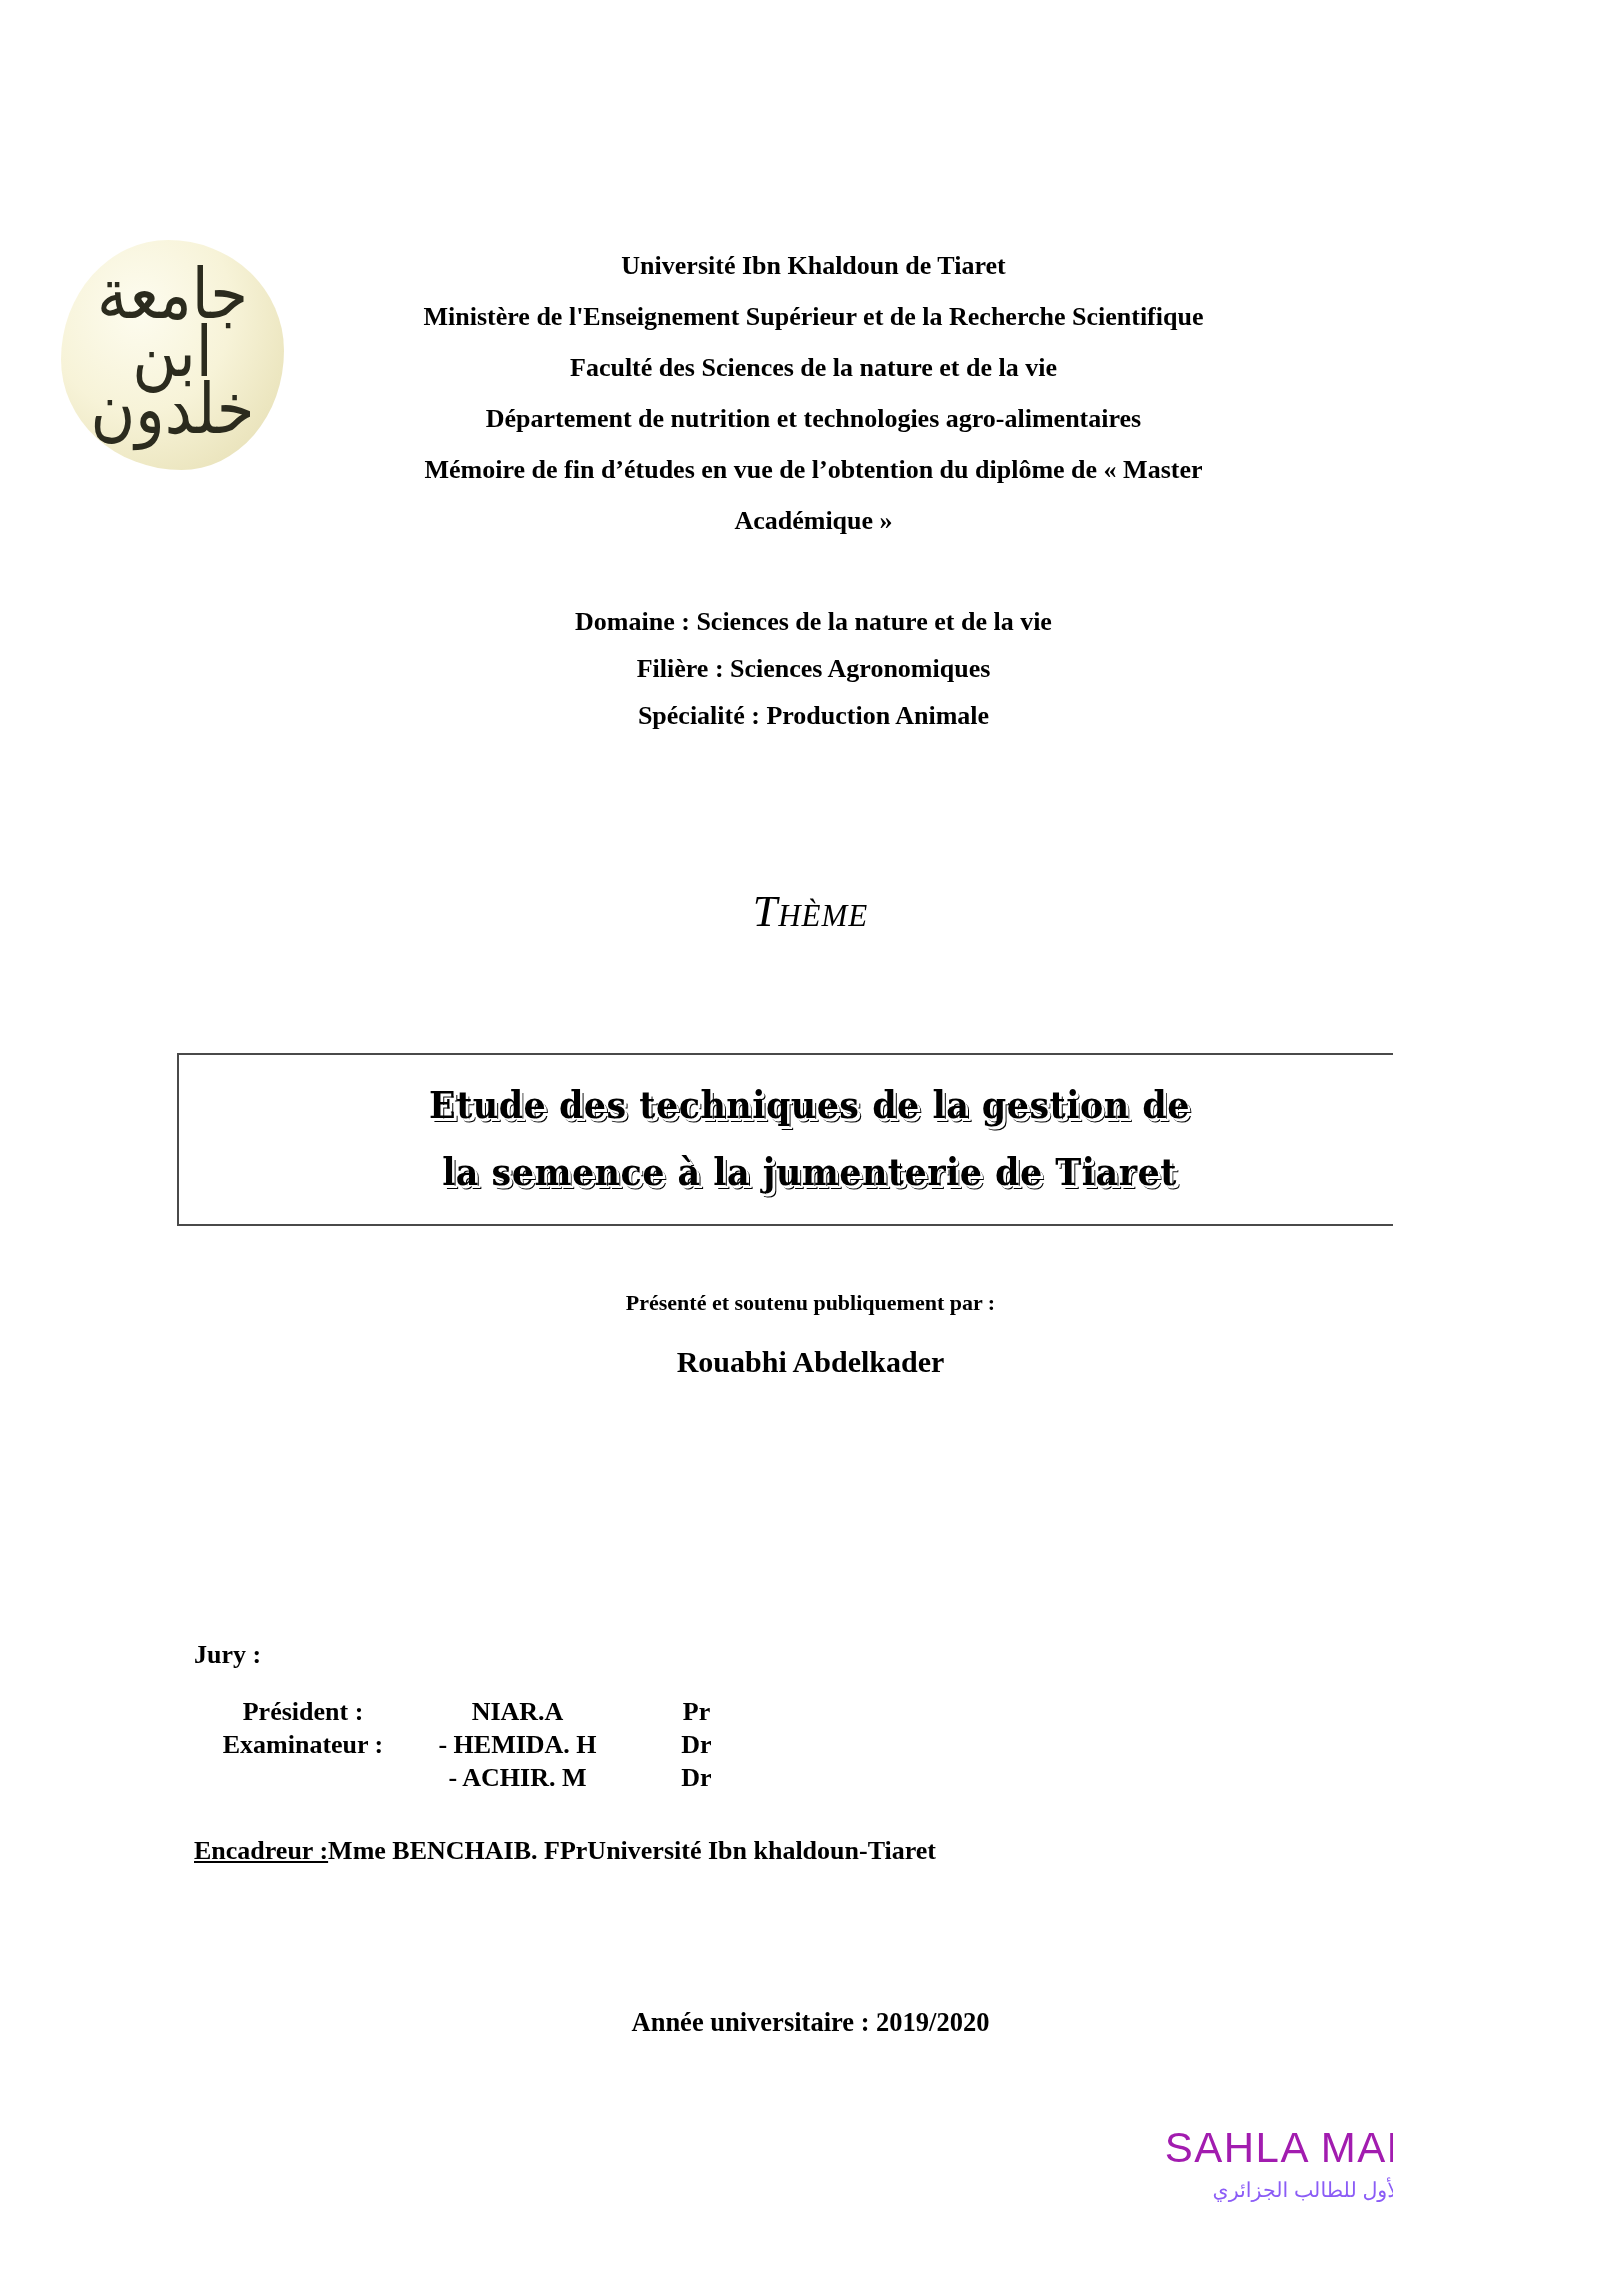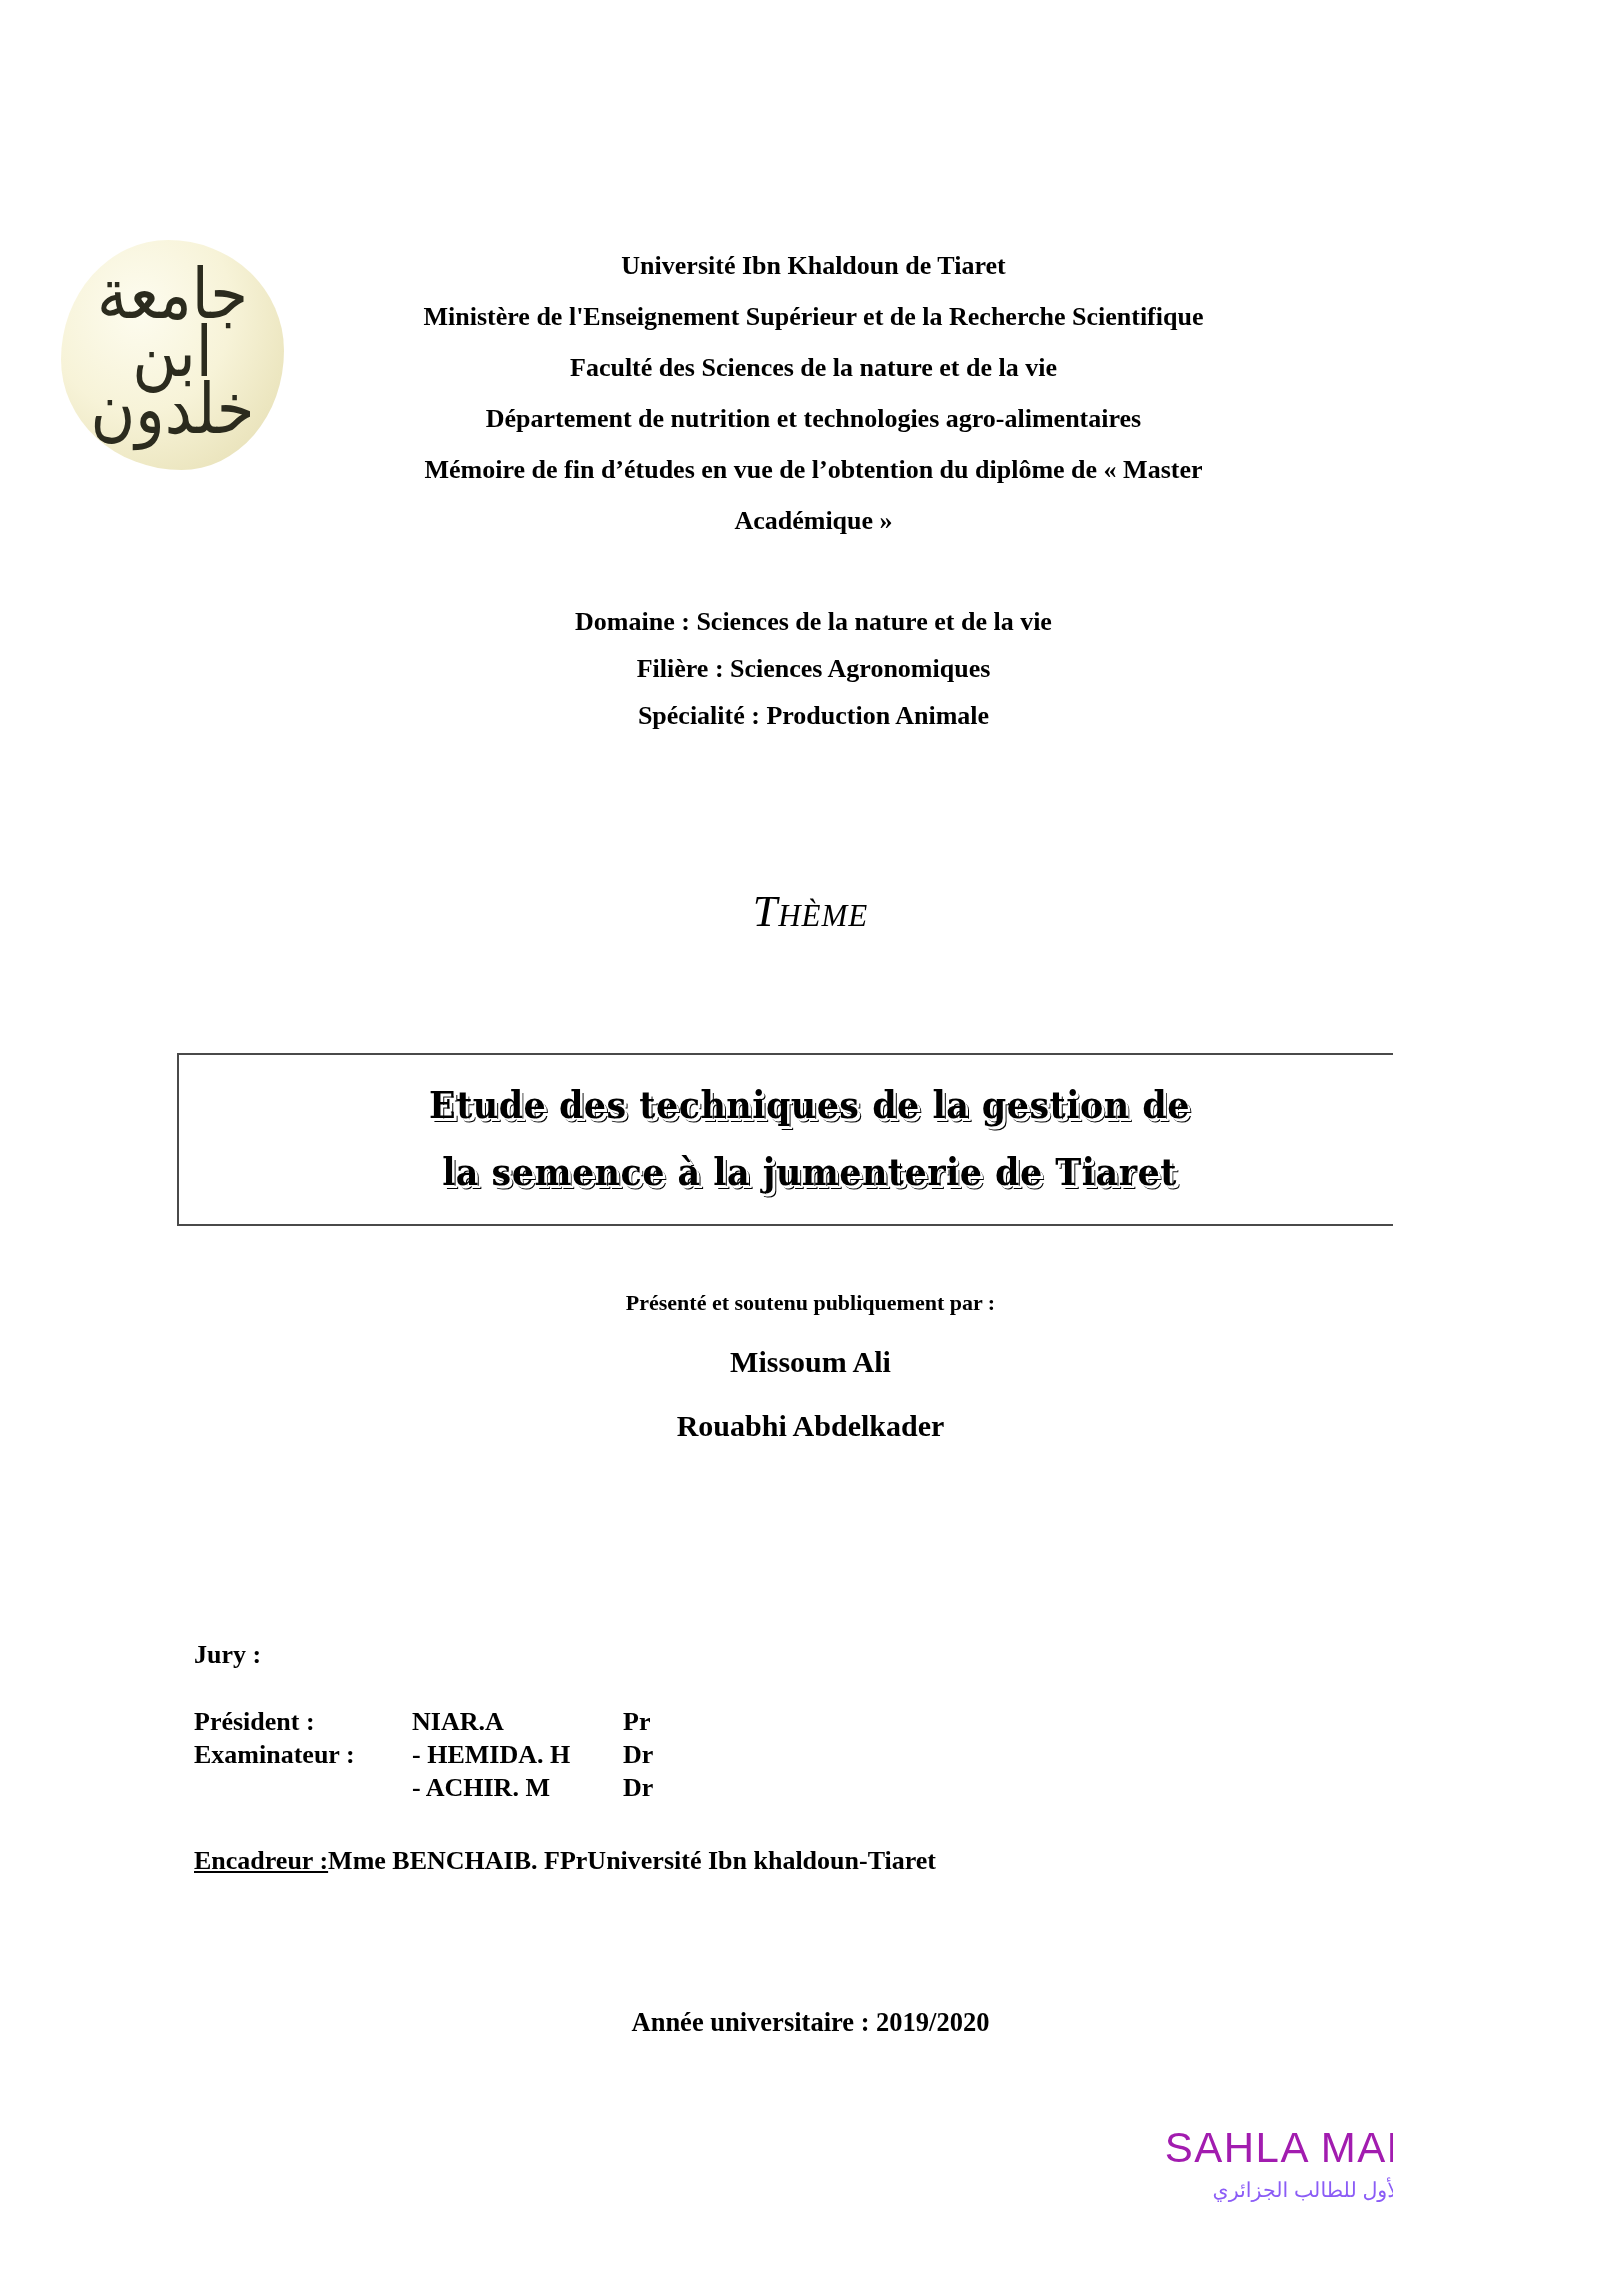--- a/index.html
+++ b/index.html
@@ -151,21 +151,21 @@
   
   .jury {
     position: absolute;
     left: 194px;
     top: 1639px;
     width: 1176px;
     font-size: 26px;
     font-weight: bold;
   }
   .jury .jury-title { line-height: 1.2; }
-  .jury .jury-rows { margin-top: 36px; }
+  .jury .jury-rows { margin-top: 26px; text-align: center; }
   .jury .jrow {
     display: flex;
     line-height: 1.26;
     white-space: pre;
   }
   .jury .jcol-role  { width: 218px; flex: 0 0 218px; }
   .jury .jcol-name  { width: 211px; flex: 0 0 211px; }
   .jury .jcol-grade { width: 147px; flex: 0 0 147px; }
   .jury .supervisor {
     margin-top: 41px;
@@ -258,21 +258,20 @@
 
   <div class="theme-word">Thème</div>
 
   <div class="title-box">
     <div class="tline l1">Etude des techniques de la gestion de</div>
     <div class="tline l2">la semence à la jumenterie de Tiaret</div>
   </div>
 
   <div class="presented">
     <div class="p-intro">Présenté et soutenu publiquement par :</div>
-    <div class="p-author">Missoum Ali</div>
     <div class="p-author">Rouabhi Abdelkader</div>
   </div>
 
   <div class="jury">
     <div class="jury-title">Jury :</div>
 
     <div class="jury-rows">
       <div class="jrow">
         <span class="jcol-role">Président :</span>
         <span class="jcol-name">NIAR.A</span>

